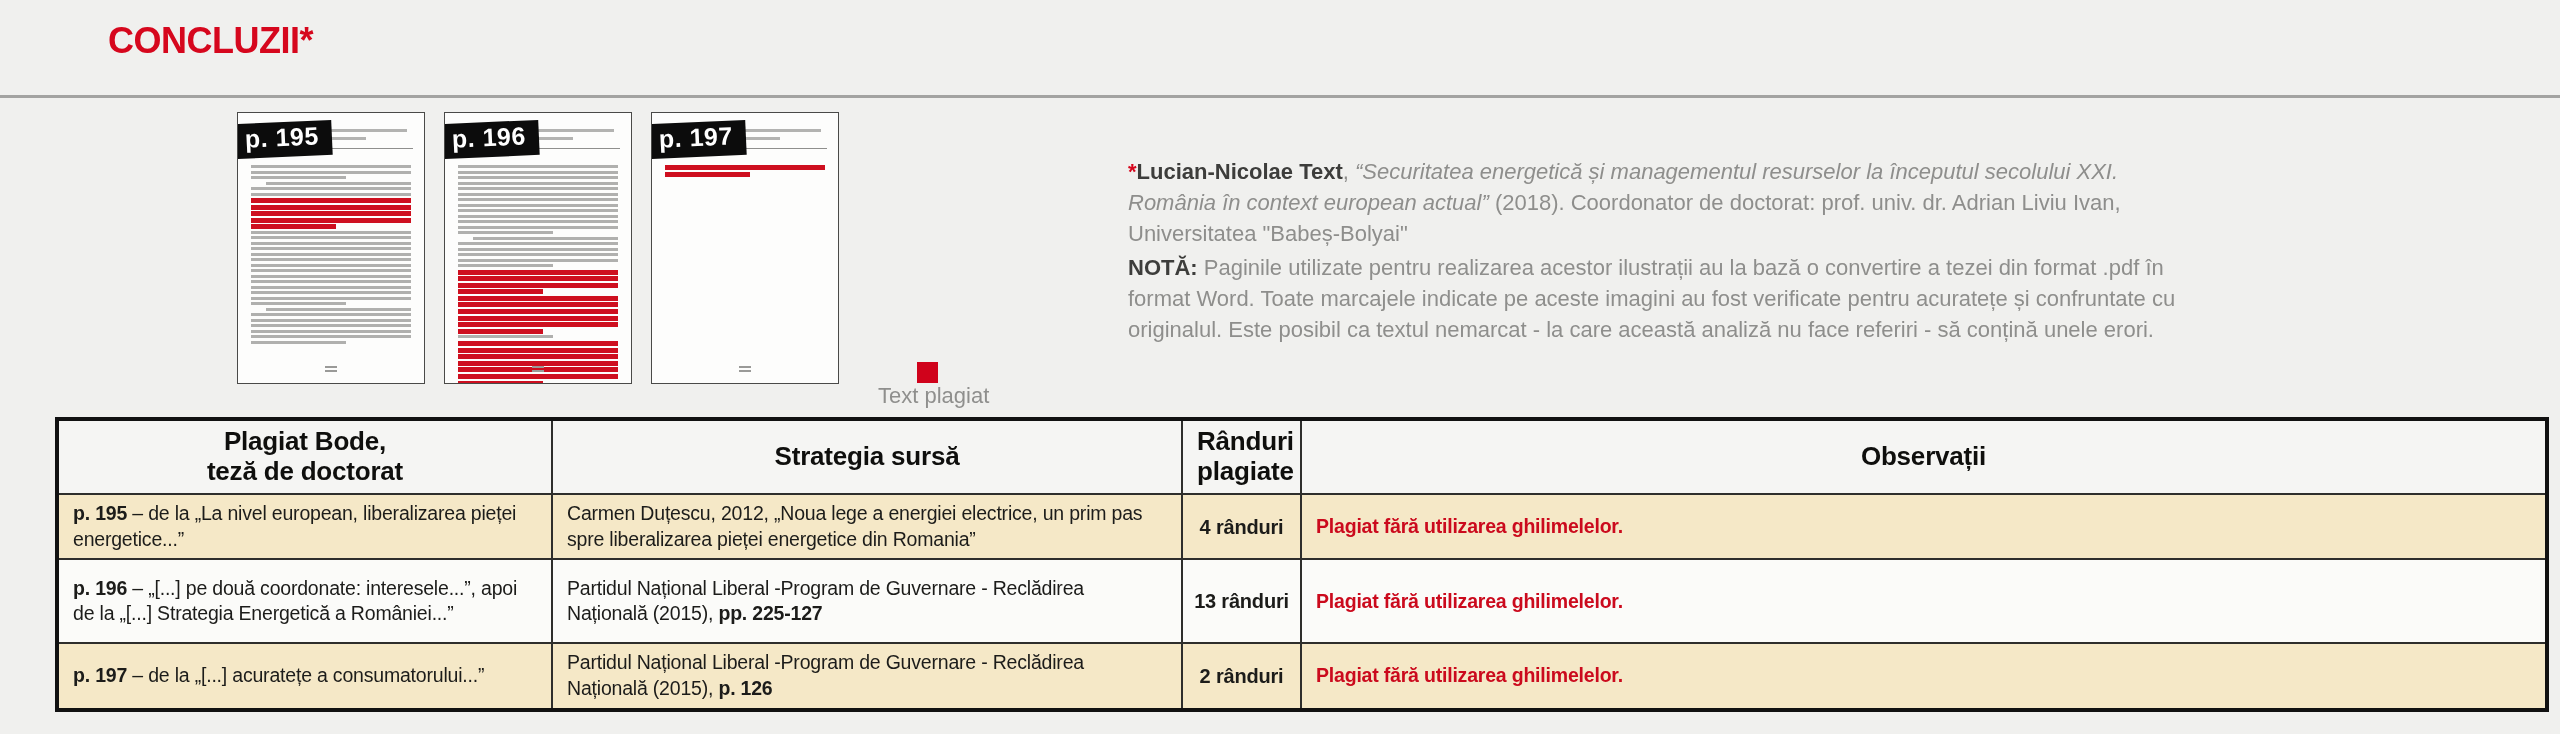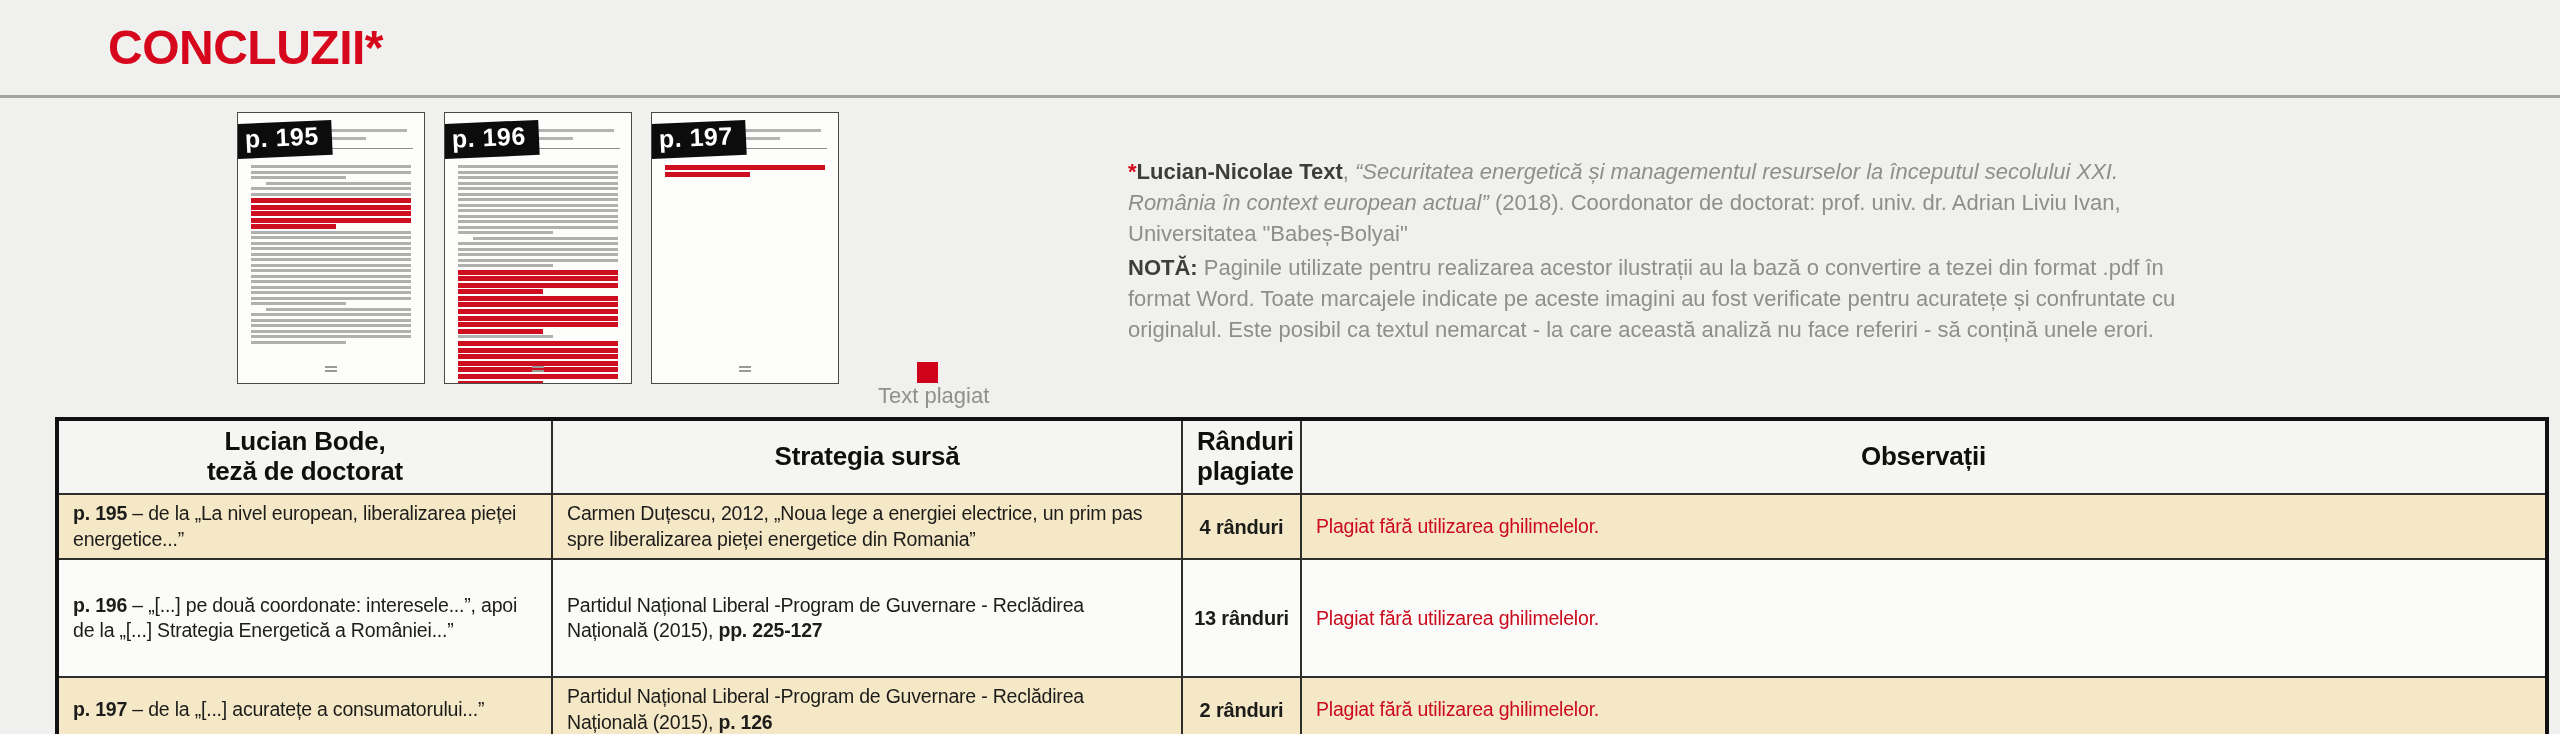--- a/index.html
+++ b/index.html
@@ -5,21 +5,21 @@
   * { box-sizing: border-box; margin: 0; padding: 0; }
   html,body { background:#e9e9e7; }
   body { font-family: "Liberation Sans", sans-serif; }
   .canvas {
     position: relative; width: 2560px; height: 734px;
     background:#f0f0ee; overflow:hidden;
   }
   
   .title {
     position:absolute; left:108px; top:20px;
-    font-size:48px; font-weight:700; letter-spacing:-0.5px;
+    font-size:36px; font-weight:700; letter-spacing:-0.5px;
     color:#d6071d;
   }
   .credits {
     position:absolute; top:63px; right:143px;
     font-size:21px; color:#9c9c9a;
   }
   .divider { position:absolute; left:0; top:95px; width:100%; height:3px; background:#a3a3a1; }
 
   
   .thumbs { position:absolute; left:237px; top:112px; display:flex; gap:19px; }
@@ -73,24 +73,24 @@
   }
   .ztable th, .ztable td { border:2px solid #2e2e2c; padding:6px 14px; vertical-align:middle; }
   .ztable { border:4px solid #111111; }
   .ztable thead th {
     height:75px; background:#f5f5f3; text-align:center;
     font-size:26px; font-weight:700; line-height:1.15; white-space:pre-line; color:#0f0f0d;
   }
   .ztable tbody tr:nth-child(odd) td { background:#f5e8c7; }
   .ztable tbody tr:nth-child(even) td { background:#fbfbf9; }
   .ztable tbody tr.r1 { height:61px; }
-  .ztable tbody tr.r2 { height:118px; }
+  .ztable tbody tr.r2 { height:84px; }
   .ztable tbody tr.r3 { height:60px; }
   .ztable td.c { text-align:center; font-weight:700; font-size:20px; padding:6px 4px; }
-  .ztable td.obs { color:#cb0a1d; font-weight:400; }
+  .ztable td.obs { color:#cb0a1d; font-weight:700; }
   .ztable td { line-height:1.32; }
 </style>
 </head>
 <body>
 
 <div class="canvas">
 
   <h1 class="title">CONCLUZII*</h1>
   <div class="divider"></div>
 
@@ -217,21 +217,21 @@
 
   <table class="ztable">
     <colgroup>
       <col style="width:495px">
         <col style="width:630px">
         <col style="width:119px">
         <col style="width:1246px">
     </colgroup>
     <thead>
       <tr>
-        <th>Lucian Bode,
+        <th>Plagiat Bode,
 teză de doctorat</th>
         <th>Strategia sursă</th>
         <th>Rânduri
 plagiate</th>
         <th>Observații</th>
       </tr>
     </thead>
     <tbody>
       <tr class="r1">
         <td><span class="b">p. 195</span><span> – de la „La nivel european, liberalizarea pieței energetice...”</span></td>

